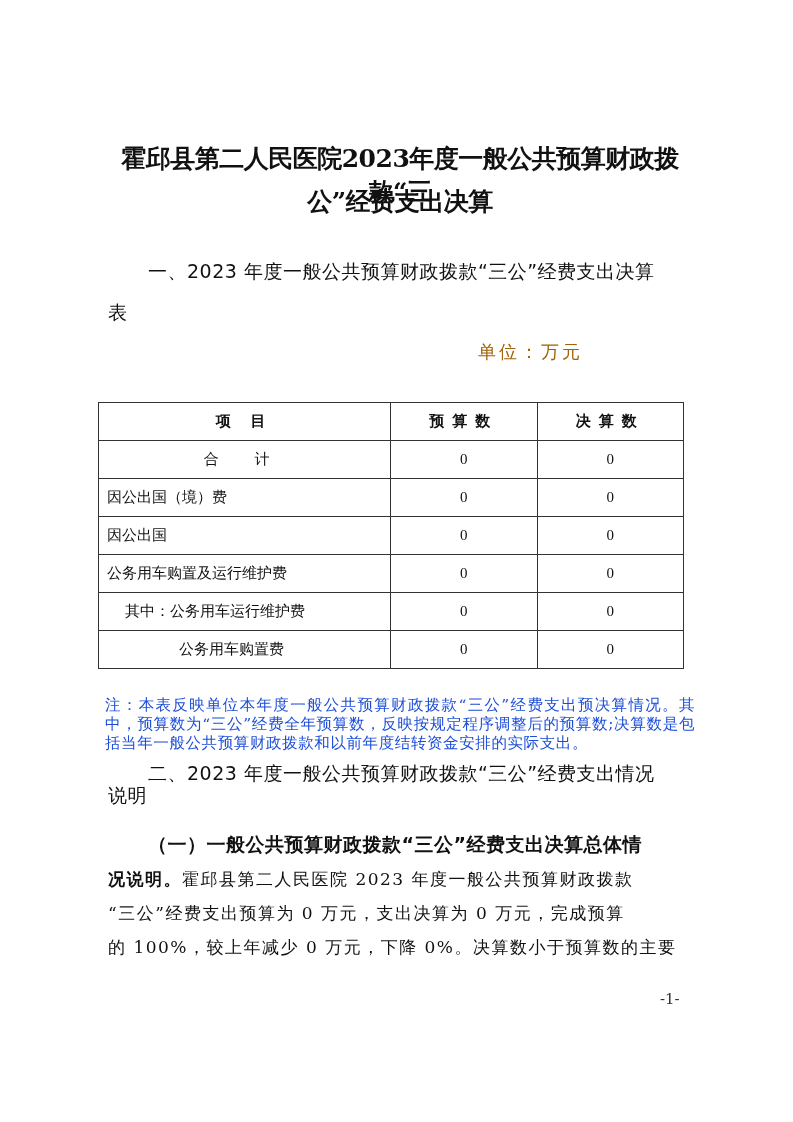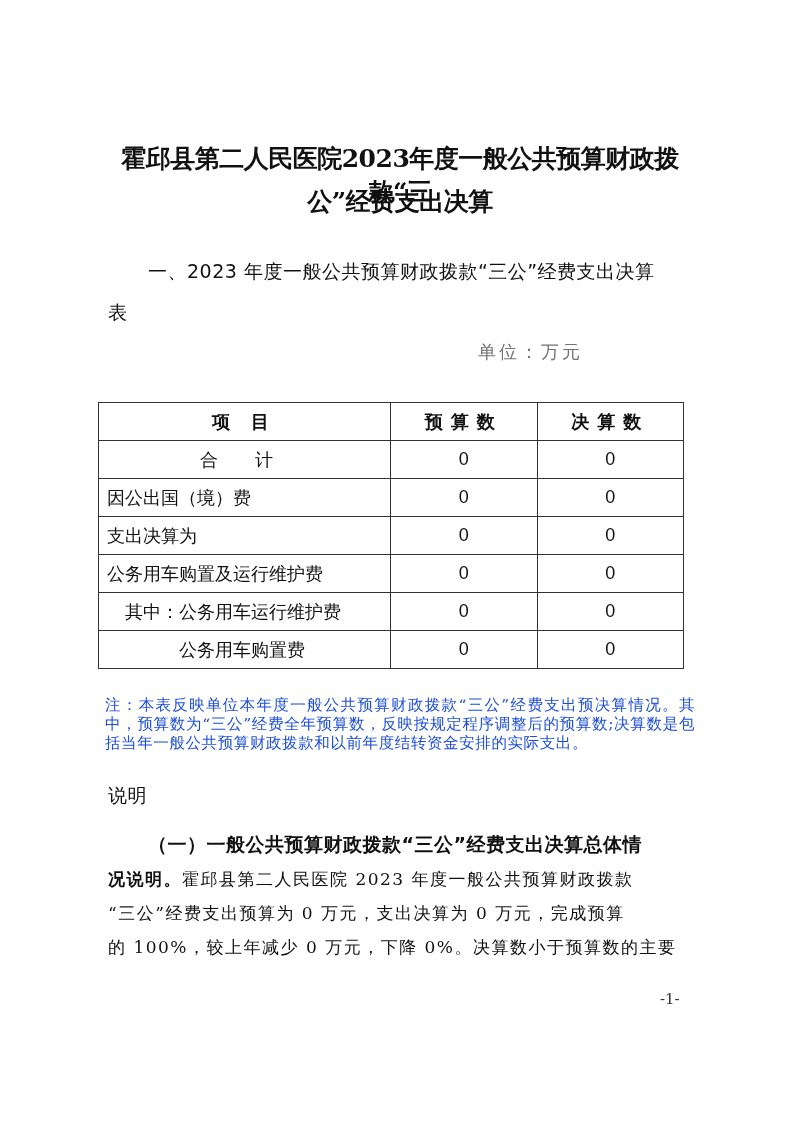--- a/index.html
+++ b/index.html
@@ -3,23 +3,23 @@
   <meta charset="utf-8">
   <style>
     html, body { margin: 0; padding: 0; background: #ffffff; }
     body { width: 793px; height: 1122px; position: relative; overflow: hidden; color: #111; }
     .page { position: absolute; left: 0; top: 0; width: 686px; height: 1122px; }
     .title { position: absolute; left: 90px; width: 620px; text-align: center;
       font-family: "DejaVu Serif", "Liberation Serif", serif; font-weight: bold; font-size: 25px; letter-spacing: -0.5px; }
     .t1 { top: 142px; }
     .t2 { top: 185px; }
     .h-line { position: absolute; font-family: "DejaVu Sans", "Liberation Sans", sans-serif; font-size: 19px; letter-spacing: 0.5px; }
-    .unit { position: absolute; right: 103px; top: 340px; font-family: "DejaVu Serif", "Liberation Serif", serif; font-size: 18px; letter-spacing: 3px; color: #737373; }
+    .unit { position: absolute; right: 103px; top: 340px; font-family: "DejaVu Serif", "Liberation Serif", serif; font-size: 18px; letter-spacing: 3px; color: #a16207; }
     table.budget { position: absolute; left: 98px; top: 402px; width: 586px; border-collapse: collapse;
-      font-family: Liberation Sans, sans-serif; font-size: 18px; padding-left: 34px; }
+      font-family: Liberation Serif, serif; font-size: 15px; padding-left: 34px; }
     table.budget td, table.budget th { border: 1px solid #333; height: 37px; padding: 0; font-weight: normal; }
     table.budget th { font-weight: bold; letter-spacing: 8px; }
     .c-item { width: 292px; }
     .c-num { width: 146px; text-align: center; }
     .center { text-align: center; }
     .left { text-align: left; padding-left: 8px !important; }
     .ind1 { padding-left: 26px !important; }
     .ind2 { padding-left: 80px !important; }
     .note { position: absolute; left: 105px; top: 696px; width: 590px; font-family: "DejaVu Serif", "Liberation Serif", serif;
       font-size: 15.5px; line-height: 19px; color: #1d4ed8; text-align: justify; letter-spacing: 0.6px; }
@@ -50,21 +50,21 @@
       <td class="center bold" style="letter-spacing:16px;">合 计</td>
       <td class="c-num">0</td>
       <td class="c-num">0</td>
     </tr>
     <tr>
       <td class="left">因公出国（境）费</td>
       <td class="c-num">0</td>
       <td class="c-num">0</td>
     </tr>
     <tr>
-      <td class="left">支出决算为</td>
+      <td class="left">因公出国</td>
       <td class="c-num">0</td>
       <td class="c-num">0</td>
     </tr>
     <tr>
       <td class="left">公务用车购置及运行维护费</td>
       <td class="c-num">0</td>
       <td class="c-num">0</td>
     </tr>
     <tr>
       <td class="left ind1">其中：公务用车运行维护费</td>
@@ -74,20 +74,21 @@
     <tr>
       <td class="left ind2">公务用车购置费</td>
       <td class="c-num">0</td>
       <td class="c-num">0</td>
     </tr>
   </tbody>
     </table>
 
   <div class="note">注：本表反映单位本年度一般公共预算财政拨款“三公”经费支出预决算情况。其中，预算数为“三公”经费全年预算数，反映按规定程序调整后的预算数;决算数是包括当年一般公共预算财政拨款和以前年度结转资金安排的实际支出。</div>
 
+  <div class="h-line" style="left:148px; top:761px;">二、2023 年度一般公共预算财政拨款“三公”经费支出情况</div>
   <div class="h-line" style="left:108px; top:783px;">说明</div>
   <div class="h-line" style="left:148px; top:832px; font-weight:bold;">（一）一般公共预算财政拨款“三公”经费支出决算总体情</div>
 
   <div class="para" style="top:862px;">
     <span class="bold">况说明。</span><span>霍邱县第二人民医院 2023 年度一般公共预算财政拨款</span>
   </div>
   <div class="para" style="top:896px;">“三公”经费支出预算为 0 万元，支出决算为 0 万元，完成预算</div>
   <div class="para" style="top:930px;">的 100%，较上年减少 0 万元，下降 0%。决算数小于预算数的主要</div>
 
   <div class="pnum">-1-</div>

